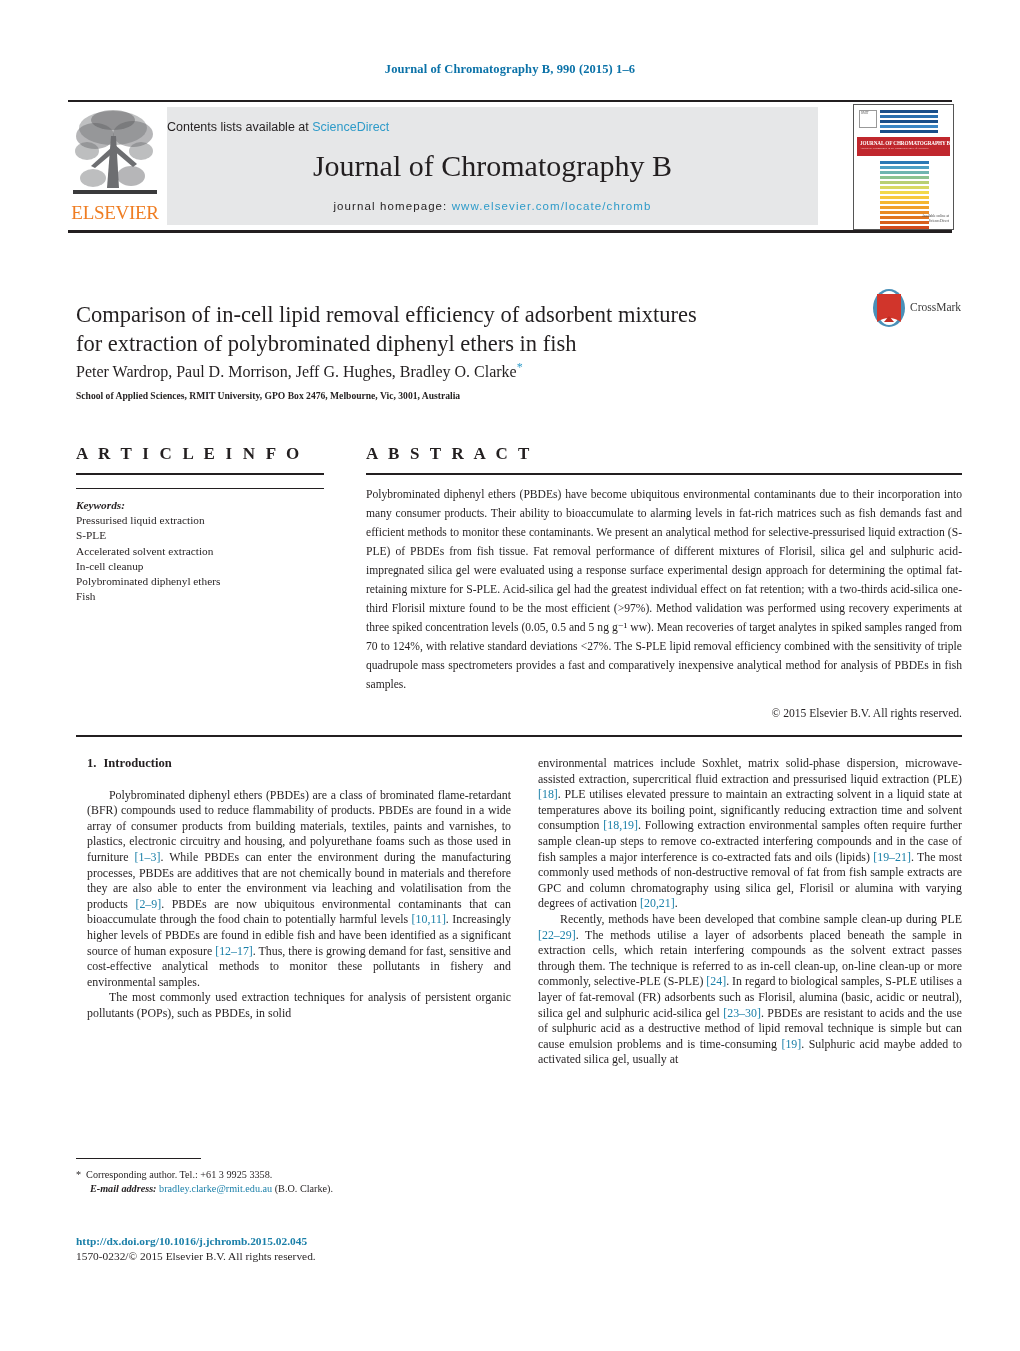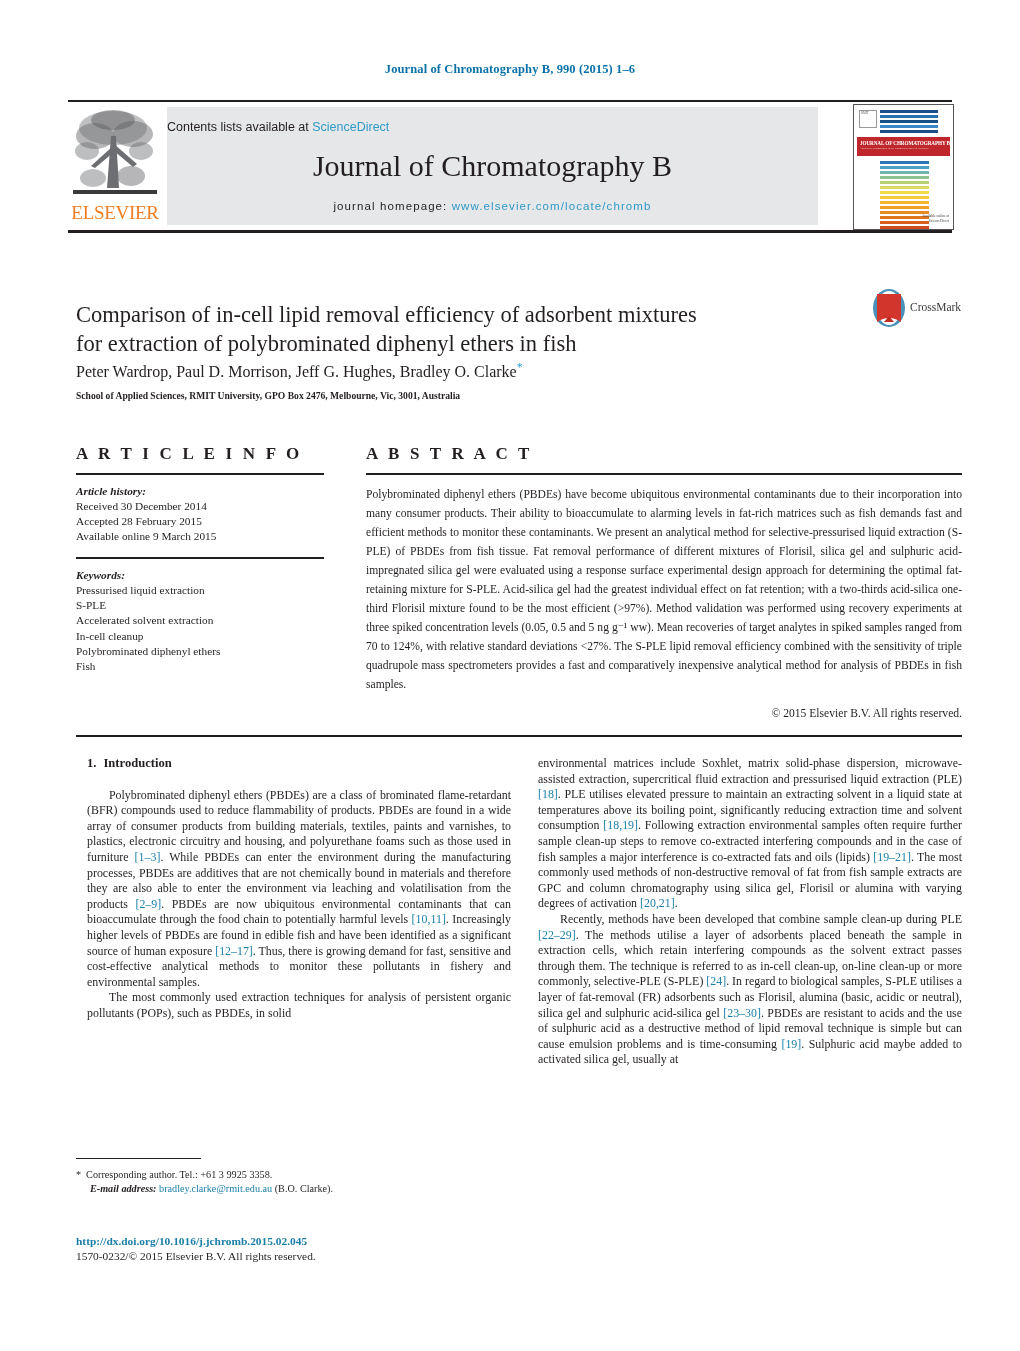--- a/index.html
+++ b/index.html
@@ -462,26 +462,20 @@
       </svg>
     </div>
     <div class="crossmark-label">CrossMark</div>
   </div>
 
   <div class="infoabs">
 
     <div class="col-info">
       <div class="sec-head">A R T I C L E  I N F O</div>
       <div class="hr-thin"></div>
-      <div class="info-block">
-        <div class="info-label">Article history:</div>
-        <div>Received 30 December 2014</div>
-        <div>Accepted 28 February 2015</div>
-        <div>Available online 9 March 2015</div>
-      </div>
       <div class="hr-thin2"></div>
       <div class="info-block">
         <div class="info-label">Keywords:</div>
         <div>Pressurised liquid extraction</div>
         <div>S-PLE</div>
         <div>Accelerated solvent extraction</div>
         <div>In-cell cleanup</div>
         <div>Polybrominated diphenyl ethers</div>
         <div>Fish</div>
       </div>

